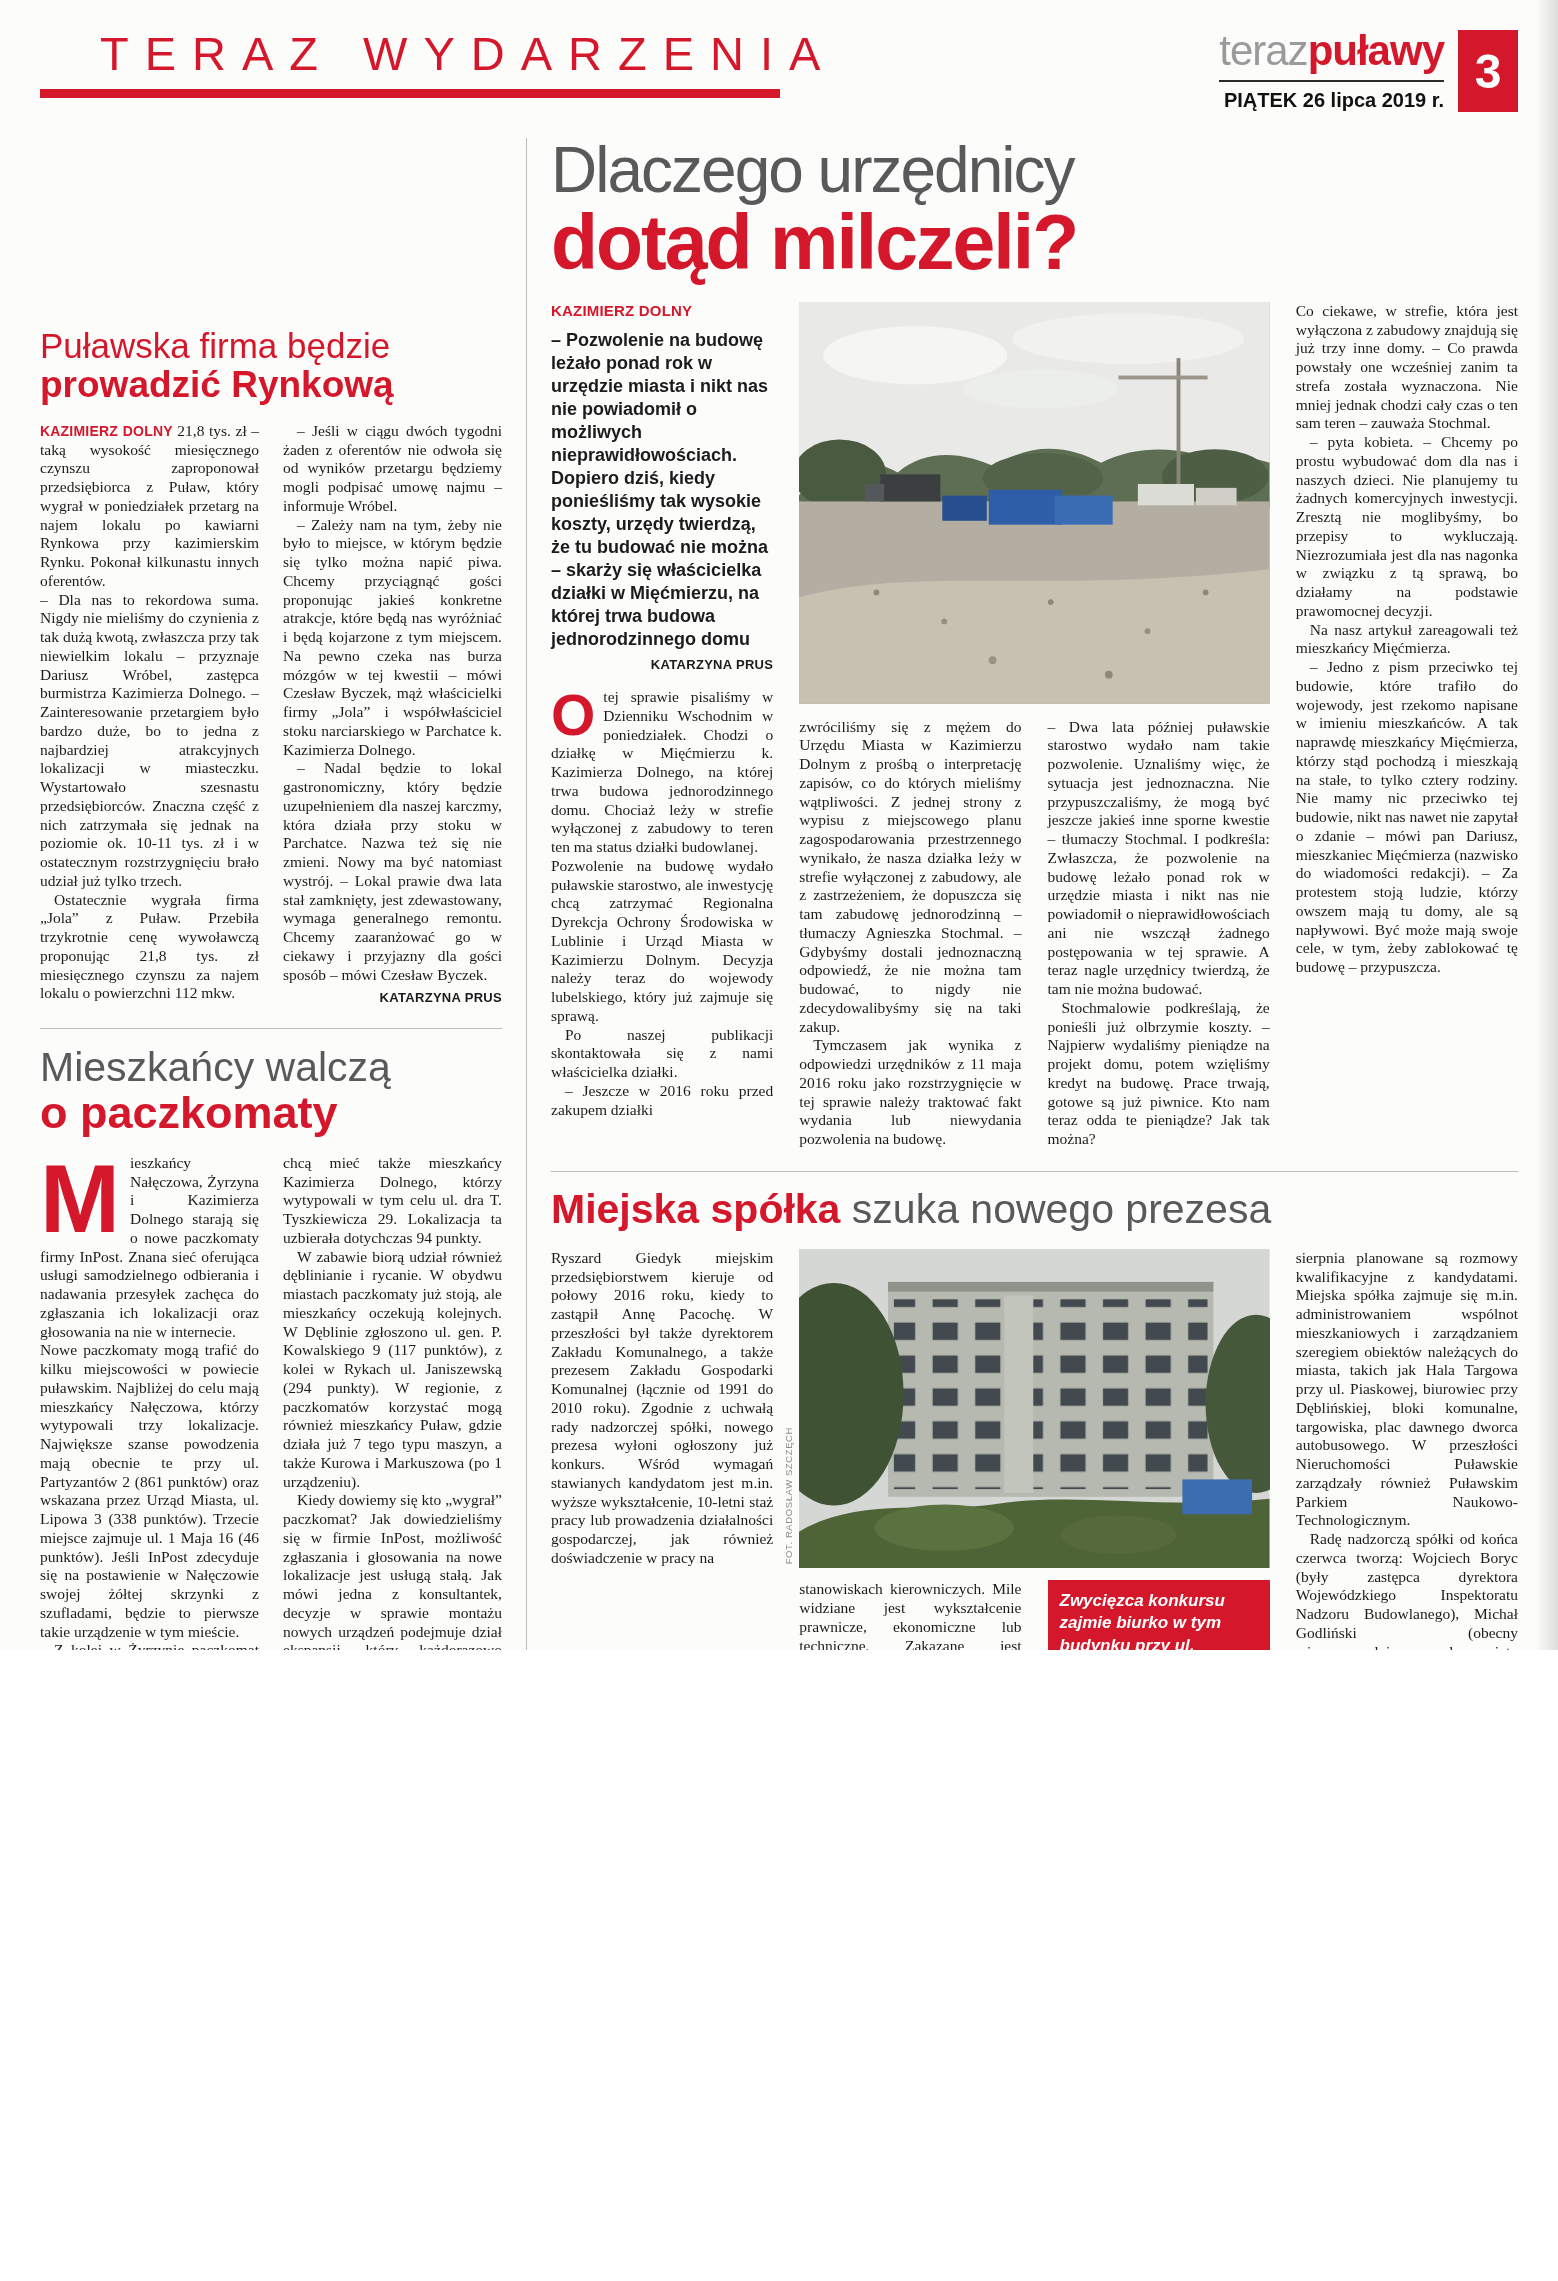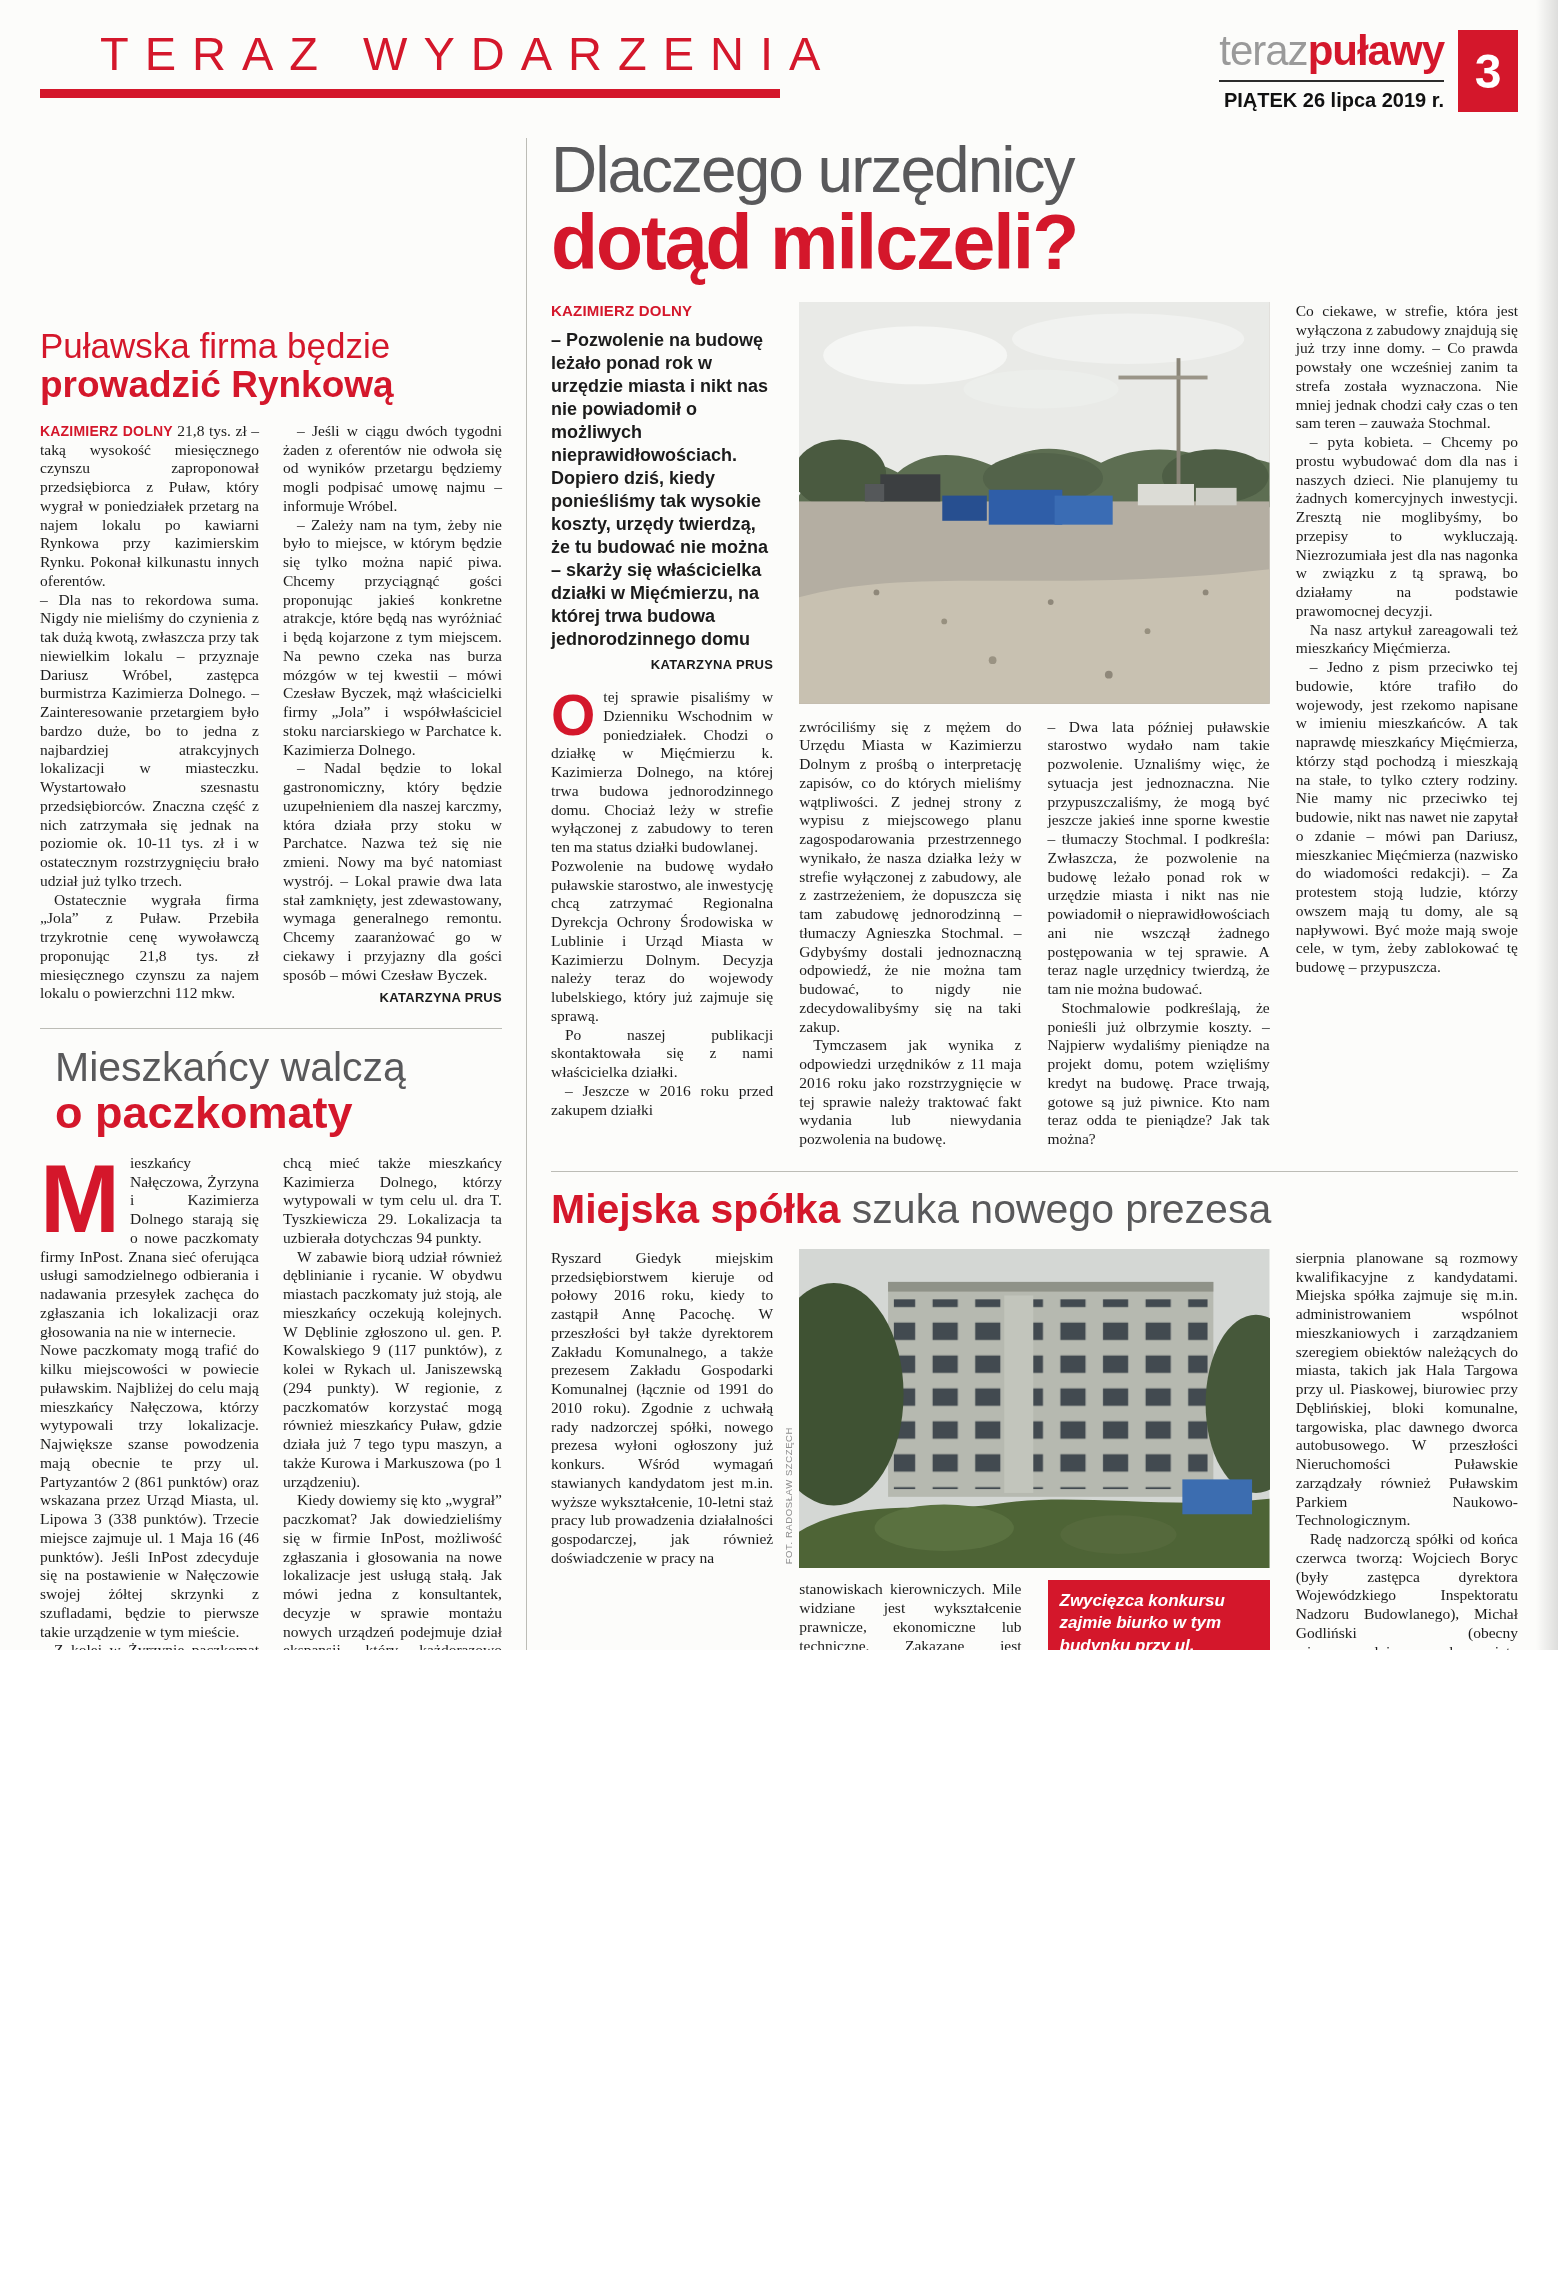--- a/index.html
+++ b/index.html
@@ -78,21 +78,21 @@
   .mil-lead-col .kicker{ font-size:15px; }
   .lead-body{ margin-top:16px; }
   .dropcap{
     float:left; font-family:var(--sans); font-weight:700; color:var(--red);
     font-size:57px; line-height:.8; padding:5px 8px 0 0;
   }
   .dropcap.big{ font-size:96px; line-height:.78; padding:8px 10px 0 0; }
   .photo-frame svg{ display:block; width:100%; height:100%; }
 
   
-  .pcz-head{ margin:4px 15px 16px; font-family:var(--sans); line-height:1.08; }
+  .pcz-head{ margin:4px 0 16px; font-family:var(--sans); line-height:1.08; }
   .pcz-t1{ color:var(--hgray); font-weight:400; font-size:41px; }
   .pcz-t2{ color:var(--red); font-weight:700; font-size:45px; }
 
   
   .sp-head{ margin:6px 0 18px; font-family:var(--sans); font-size:41px; line-height:1.05; }
   .sp-red{ color:var(--red); font-weight:700; }
   .sp-gray{ color:var(--hgray); font-weight:400; }
   .sp-grid{ display:grid; grid-template-columns:repeat(4,1fr); column-gap:26px; }
   .sp-c1{ grid-column:1/2; grid-row:1/3; }
   .sp-photo{ grid-column:2/4; grid-row:1/2; position:relative; margin-bottom:12px; }

